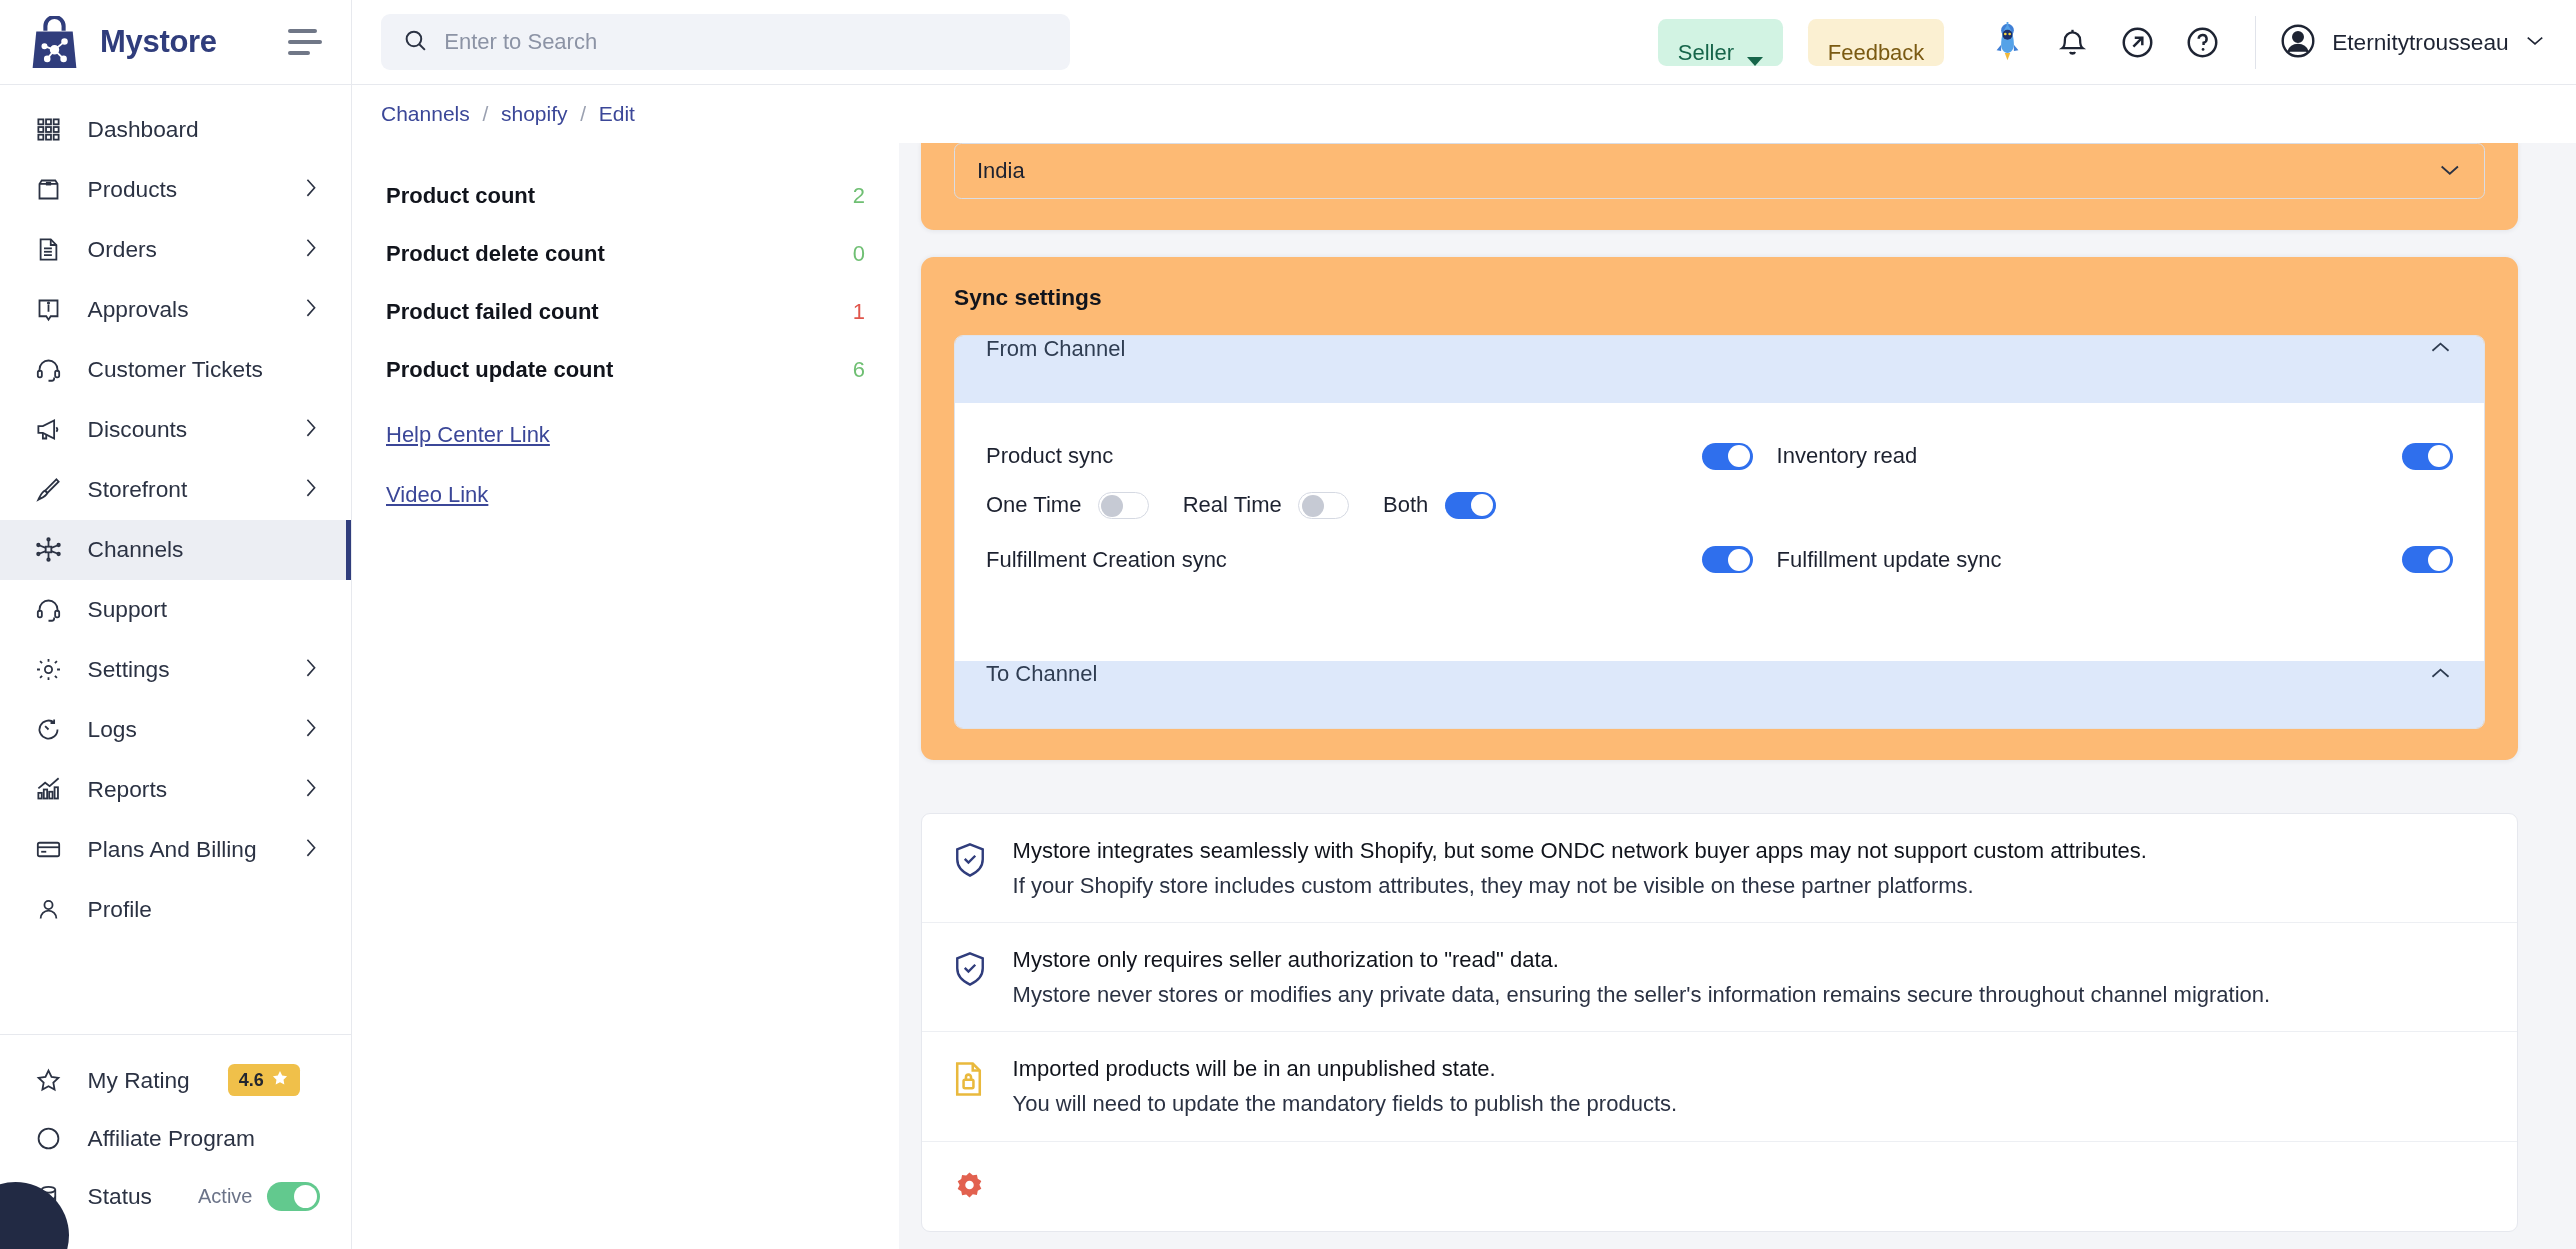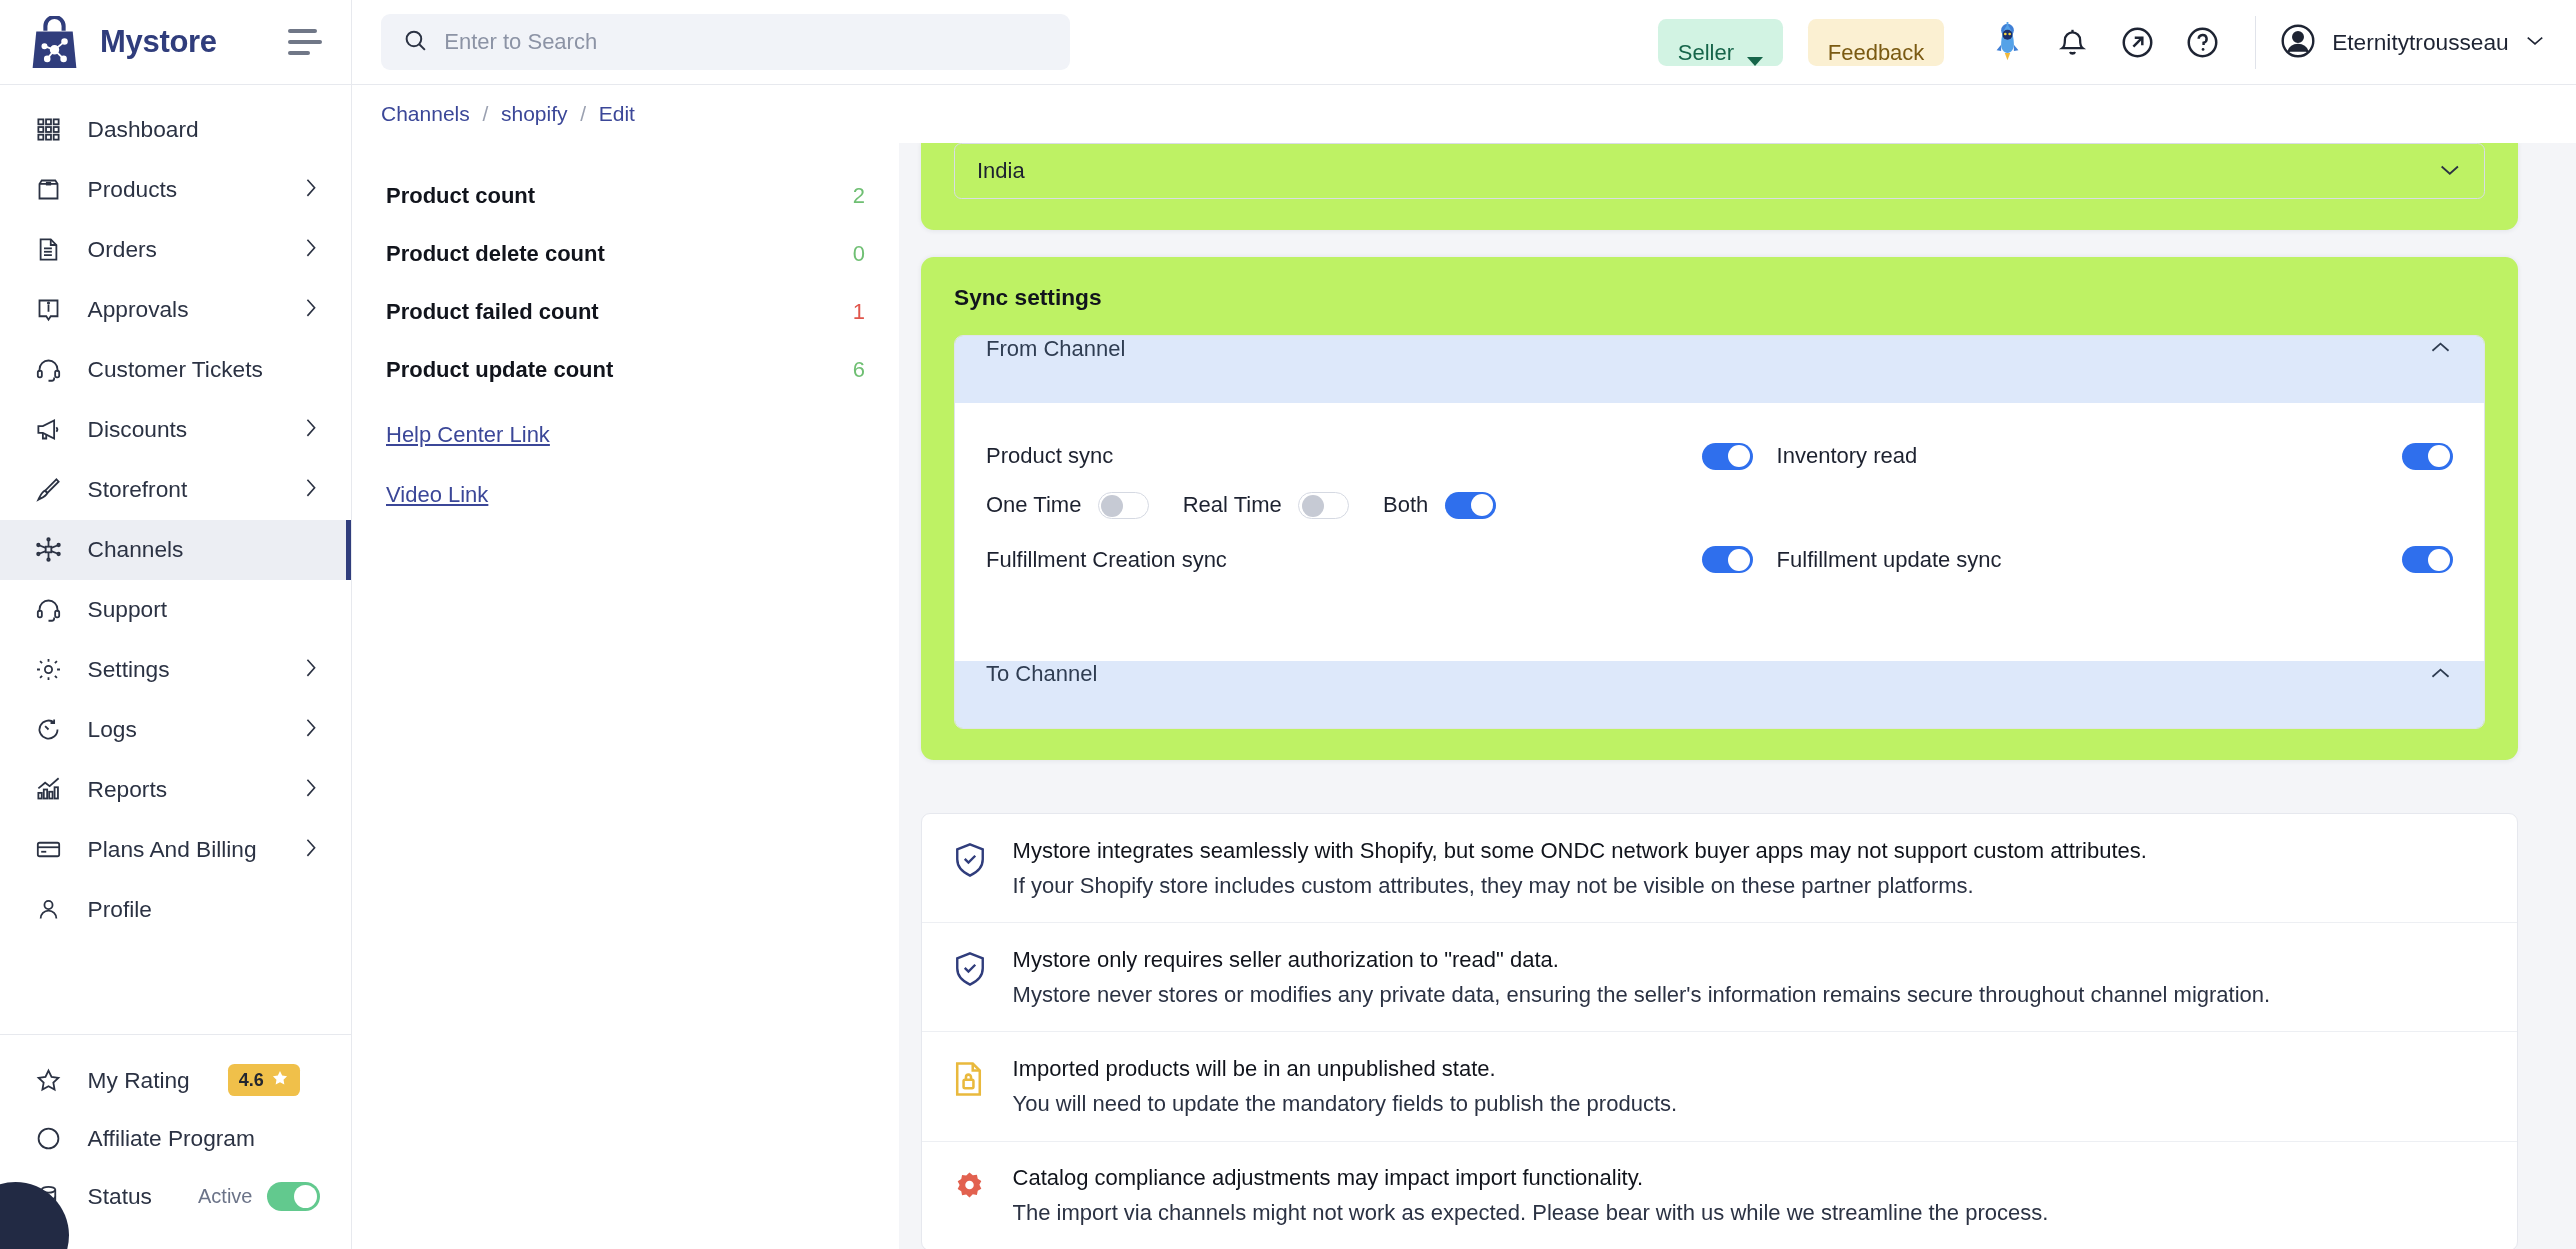--- a/index.html
+++ b/index.html
@@ -103,21 +103,21 @@
   .stat-val { margin-left:auto; font-size: 22px; }
   .stat-val.green { color:#6fbf73; }
   .stat-val.red { color:#e0564c; }
   .link-row { margin-top: 23.6px; }
   .slink { display:block; font-size: 22px; color:#3b4798; text-decoration: underline; margin-bottom: 34px; cursor:pointer; }
 
   
   .panel-col { flex:1; min-width:0; padding: 0 58px 0 22px; position:relative; overflow:hidden; }
 
   .card {
-    background:#bef264; border-radius: 12.7px; box-shadow: 0 0.9px 5.4px rgba(30,40,70,.08);
+    background:#fdba74; border-radius: 12.7px; box-shadow: 0 0.9px 5.4px rgba(30,40,70,.08);
   }
   .card.clip-top { border-radius: 0 0 12.7px 12.7px; }
 
   .select-card { padding: 0 33px 31px; margin-top: 0; }
   .select {
     height: 56px; border:0.9px solid #d9dde5; border-radius:7.3px; display:flex; align-items:center;
     padding: 0 22px; font-size: 22px; color:#1d2230; cursor:pointer; position:relative;
     margin-top: 0;
   }
   .select .chev { margin-left:auto; color:#2b3243; }
@@ -702,24 +702,20 @@
               </span>
             </div>
 
             <div class="notice">
               <span class="n-ico">
                 <svg width="33" height="36" viewBox="0 0 24 24" fill="#e2614f">
                   <path d="M12 1.4 l2.4 2.1 3-.5.6 3 2.6 1.6-1.4 2.8 1.4 2.8-2.6 1.6-.6 3-3-.5L12 19.6 9.6 17.5l-3 .5-.6-3L3.4 13.4l1.4-2.8L3.4 7.8 6 6.2l.6-3 3 .5Z"></path>
                   <circle cx="12" cy="10.6" r="3.1" fill="#ffffff"></circle>
                 </svg>
               </span>
-              <span>
-                <div class="n-title">Catalog compliance adjustments may impact import functionality.</div>
-                <div class="n-sub">The import via channels might not work as expected. Please bear with us while we streamline the process.</div>
-              </span>
             </div>
           </div>
 
         </div>
       </div>
     </div>
   </div>
 </div>
 
 

